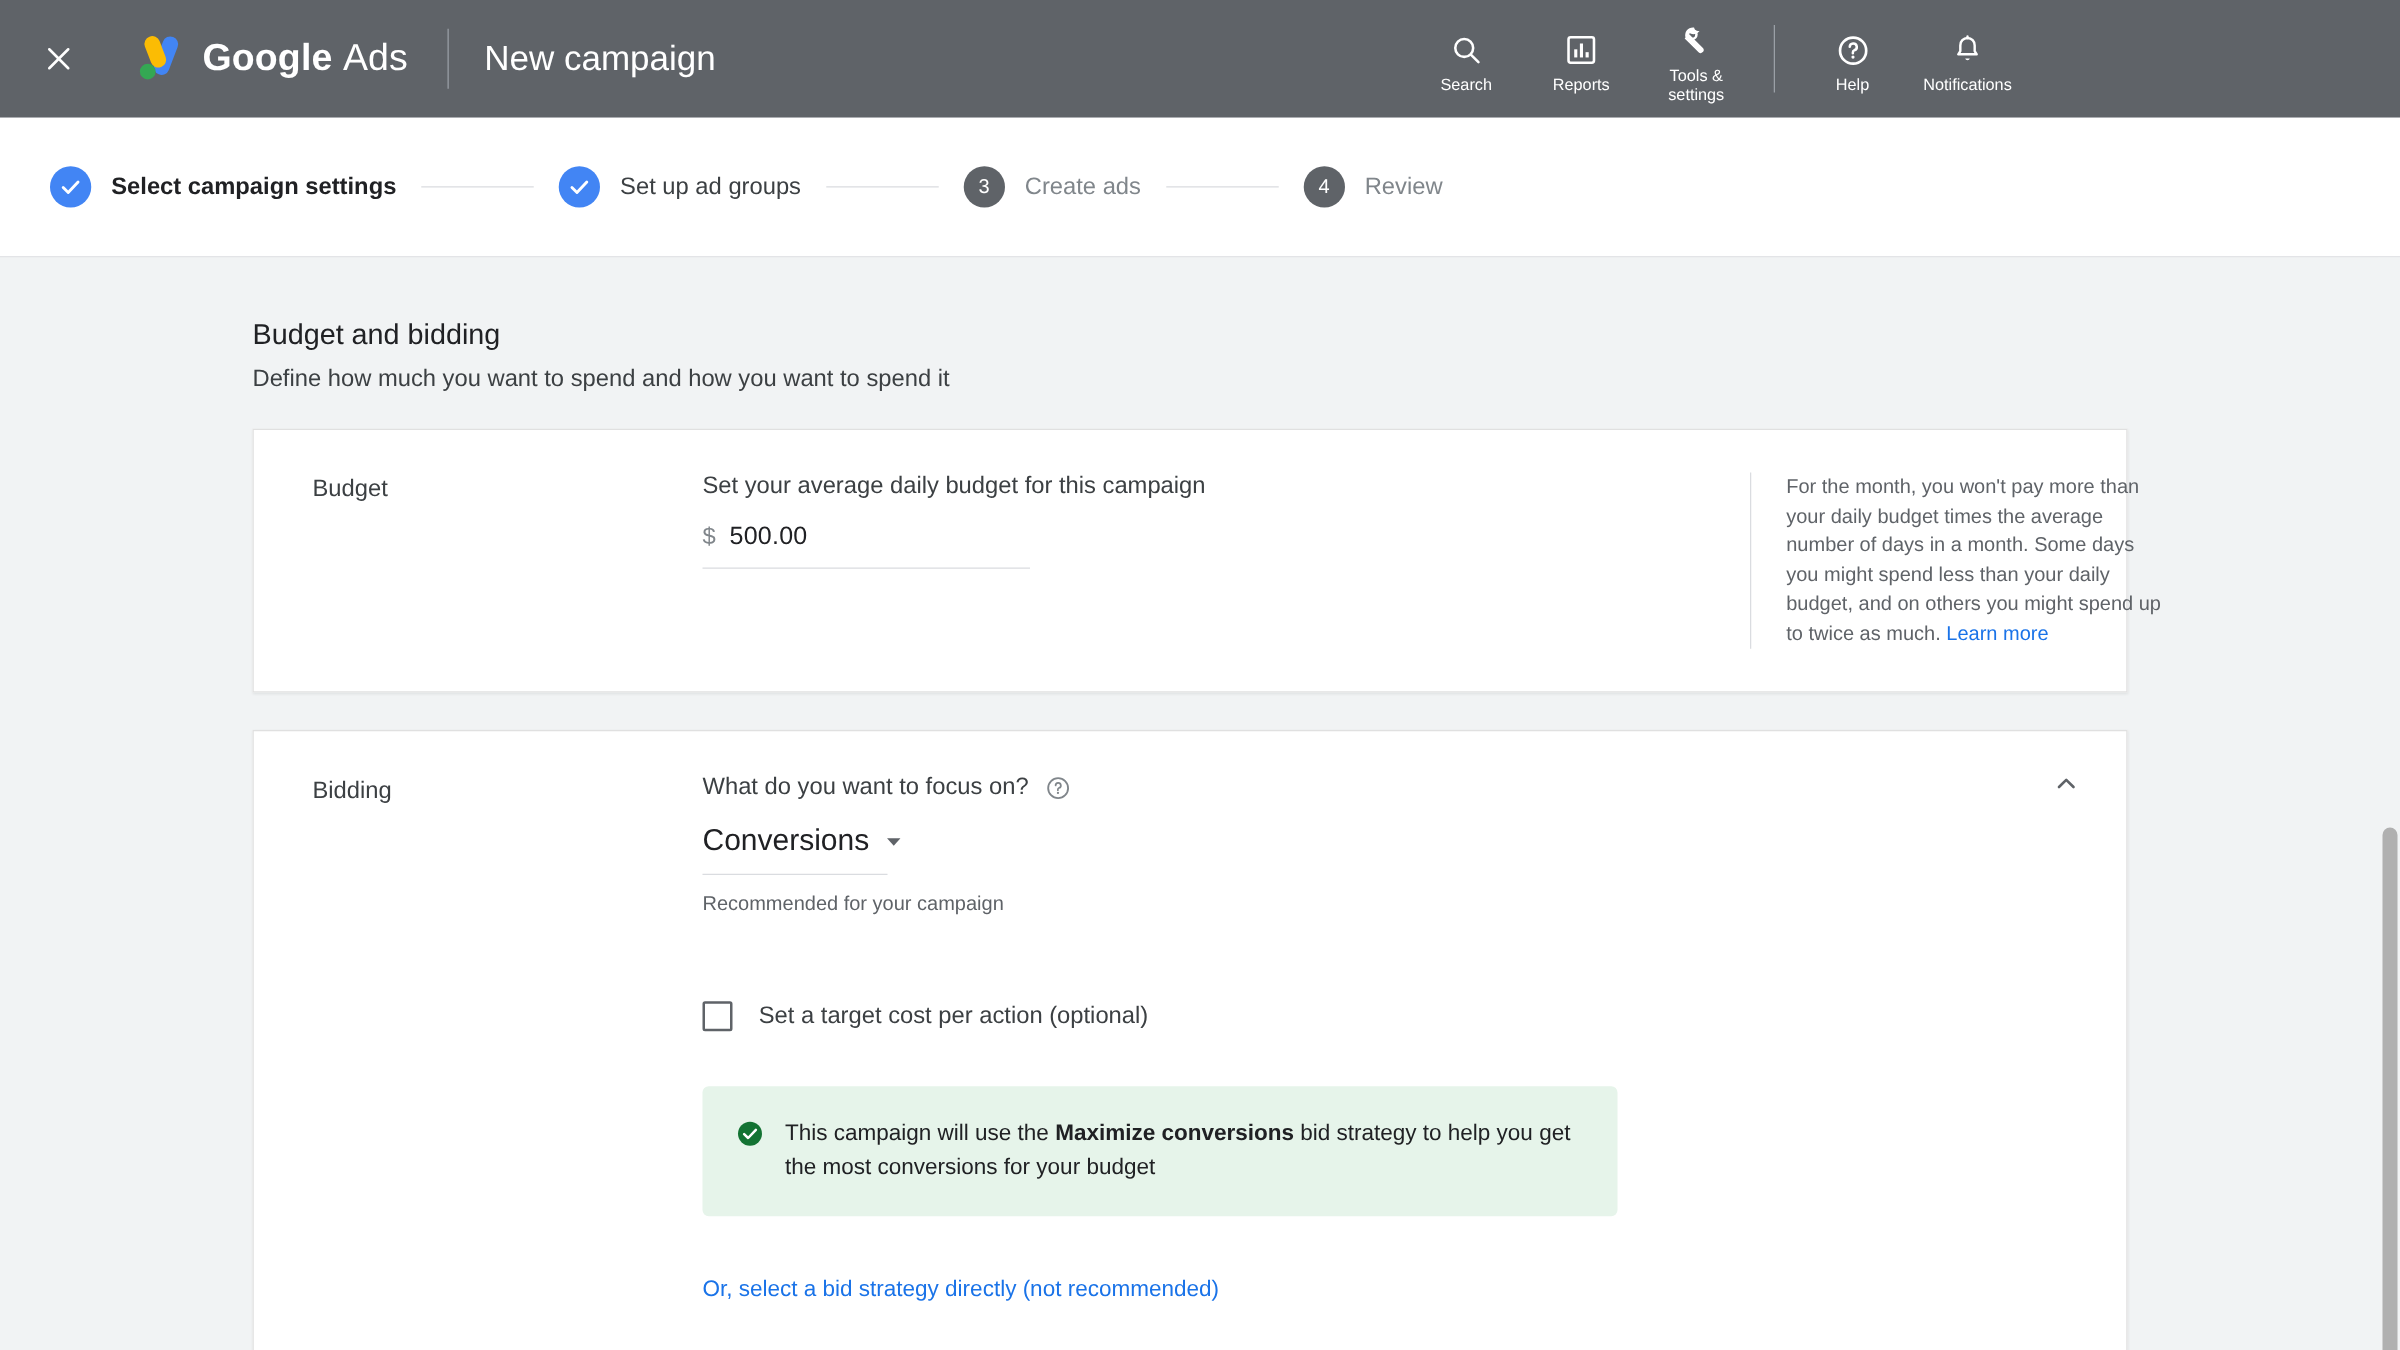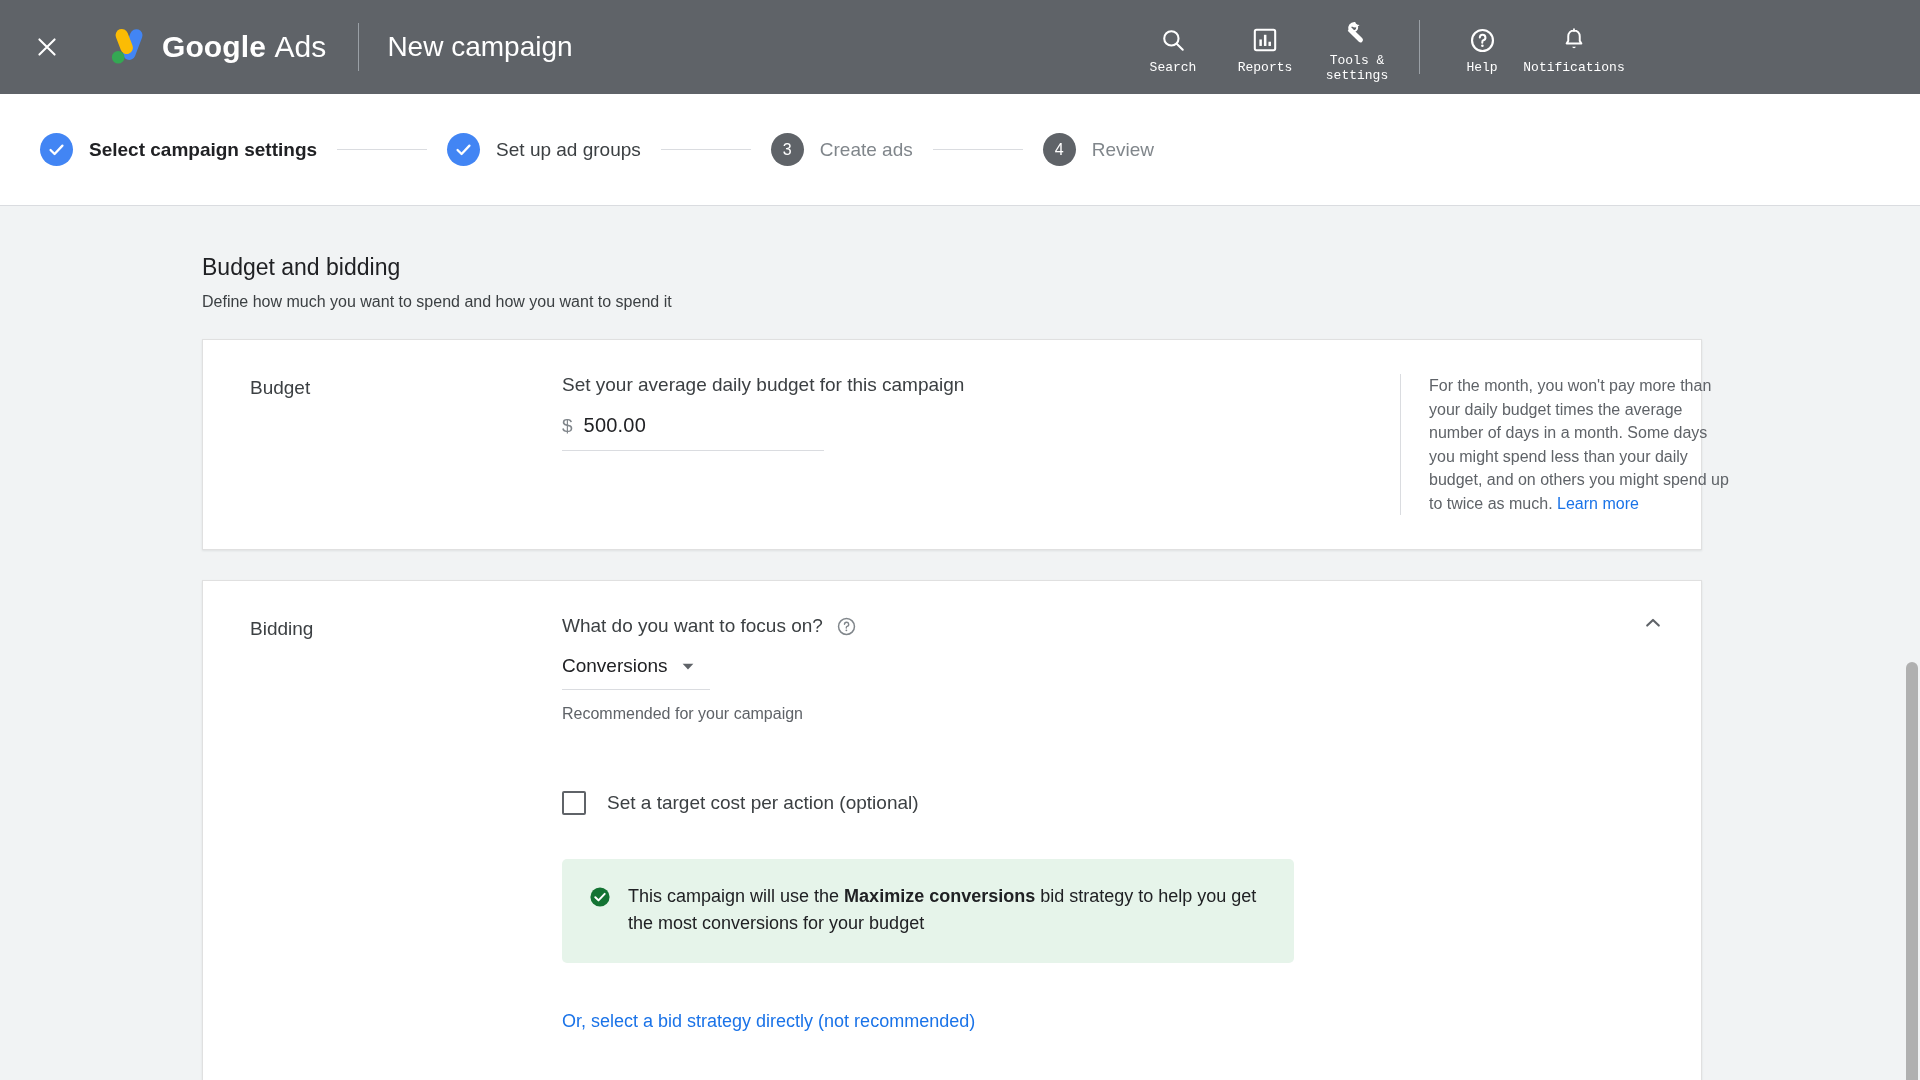--- a/index.html
+++ b/index.html
@@ -74,21 +74,20 @@
   }
   .tool-item {
     width: 92px;
     height: 94px;
     display: flex;
     flex-direction: column;
     align-items: center;
     justify-content: center;
     cursor: pointer;
     padding-top: 6px;
-    font-family: Liberation Mono, monospace;
   }
   .tool-icon {
     height: 30px;
     display: flex;
     align-items: center;
     justify-content: center;
     margin-bottom: 5px;
   }
   .tool-label {
     color: #ffffff;
@@ -163,21 +162,21 @@
     margin-left: 202px;
   }
 
   .section-title {
     font-size: 23px;
     color: #202124;
     font-weight: 400;
     margin-bottom: 12px;
   }
   .section-sub {
-    font-size: 16px;
+    font-size: 19px;
     color: #3c4043;
     margin-bottom: 28px;
   }
 
   .card {
     background: #ffffff;
     border: 1px solid #e0e0e0;
     box-shadow: 0 1px 2px rgba(60,64,67,0.10);
     position: relative;
   }
@@ -259,21 +258,21 @@
 
   .select-ctl {
     display: inline-flex;
     align-items: center;
     border-bottom: 1px solid #dadce0;
     padding-bottom: 12px;
     width: 148px;
     cursor: pointer;
   }
   .select-value {
-    font-size: 19px;
+    font-size: 24px;
     color: #202124;
     text-align: right;
   }
   .select-arrow { margin-left: 13px; display: flex; }
 
   .helper-text {
     font-size: 16px;
     color: #5f6368;
     margin-top: 15px;
   }

